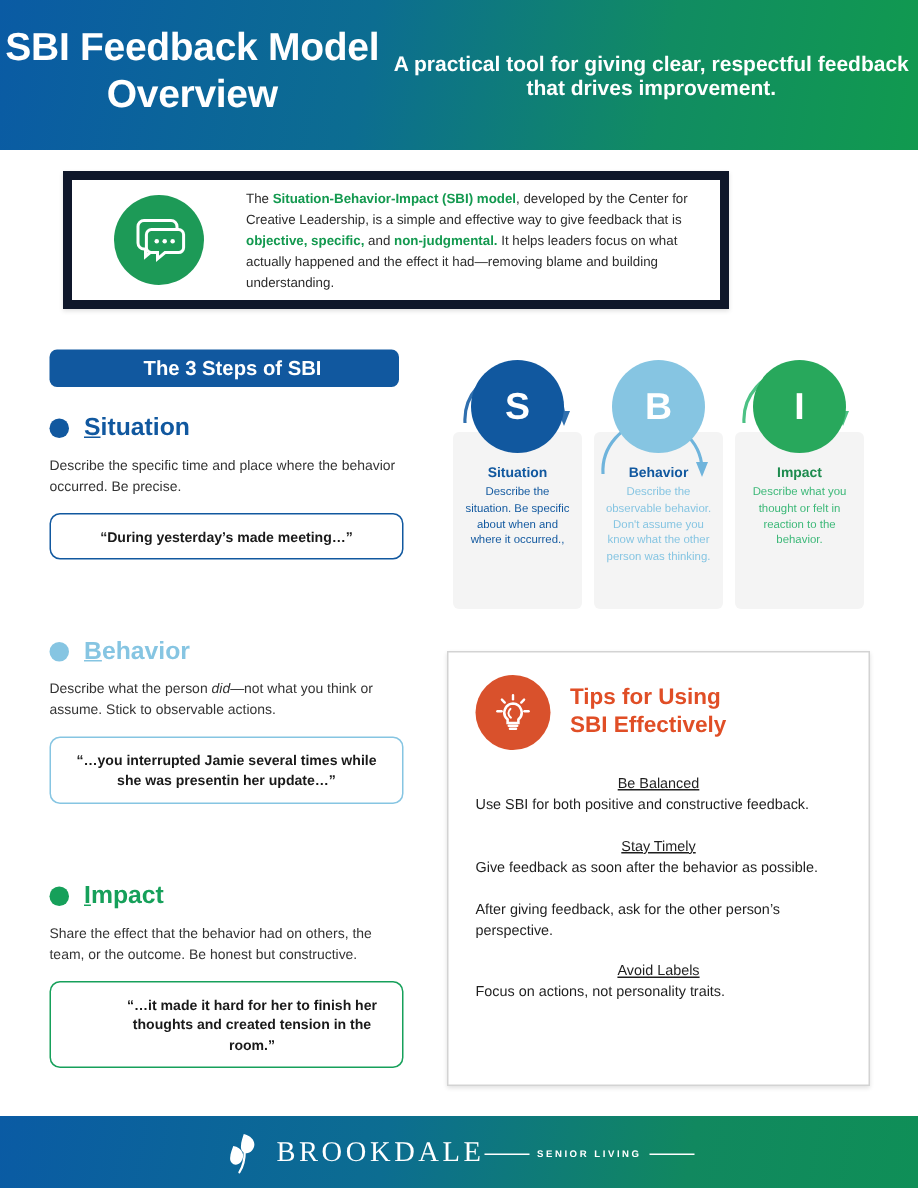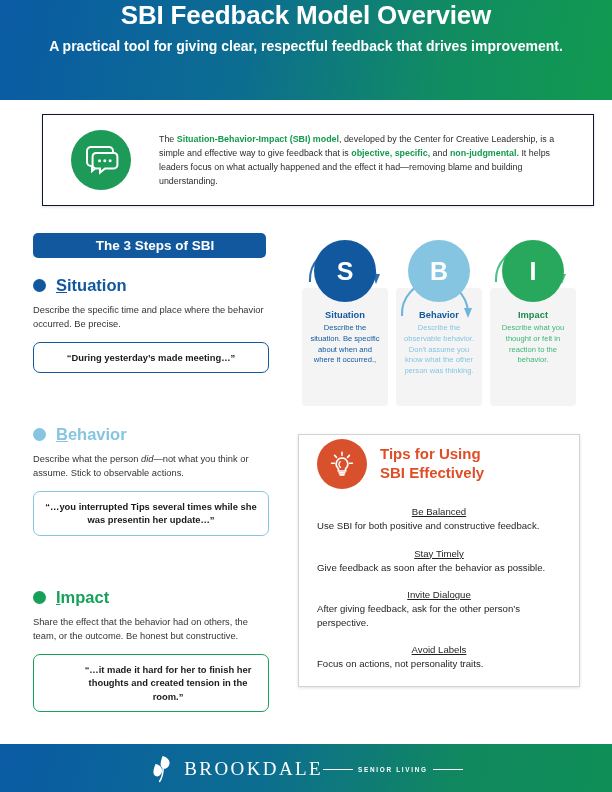--- a/index.html
+++ b/index.html
@@ -16,23 +16,23 @@
     overflow: hidden;
   }
 
   
   .header {
     position: absolute;
     left: 0; top: 0;
     width: 612px; height: 100px;
     background: linear-gradient(100deg, #0a5ba4 0%, #0c6d91 40%, #118c62 72%, #119a4f 100%);
     display: flex;
-    flex-direction: column;
-    align-items: center;
-    justify-content: flex-start;
+    flex-direction: row;
+    align-items: center;
+    justify-content: center;
   }
   .header-title {
     color: #ffffff;
     font-size: 26px;
     font-weight: bold;
     letter-spacing: -0.2px;
     margin: 0 0 7px 0;
     text-align: center;
   }
   .header-sub {
@@ -40,23 +40,23 @@
     font-size: 14px;
     font-weight: bold;
     text-align: center;
     margin: 0;
   }
 
   
   .intro-card {
     position: absolute;
     left: 42px; top: 114px;
-    width: 552px; height: 92px;
+    width: 444px; height: 92px;
     background: #ffffff;
-    border: 1px solid #0f172a;
+    border: 6px solid #0f172a;
     box-shadow: 0 1px 3px rgba(0,0,0,0.13);
     display: flex;
     align-items: center;
     box-sizing: border-box;
   }
   .intro-icon-wrap {
     width: 116px;
     display: flex;
     align-items: center;
     justify-content: center;
@@ -204,26 +204,26 @@
     left: 0; top: 0;
     width: 282px; height: 182px;
     z-index: 2;
     pointer-events: none;
   }
 
   
   .tips-panel {
     position: absolute;
     left: 298px; top: 434px;
-    width: 282px; height: 253px;
+    width: 282px; height: 290px;
     background: #ffffff;
     border: 1px solid #d3d3d3;
     box-shadow: 0 1px 3px rgba(0,0,0,0.12);
     box-sizing: border-box;
-    padding: 4px 18px;
+    padding: 15px 18px;
   }
   .tips-head {
     display: flex;
     align-items: center;
     gap: 13px;
     margin-bottom: 17px;
   }
   .tips-circle {
     width: 50px; height: 50px;
     border-radius: 50%;
@@ -323,21 +323,21 @@
   <div class="step-desc">Describe the specific time and place where the behavior occurred. Be precise.</div>
   <div class="quote-box">“During yesterday’s made meeting…”</div>
 </div>
 
 <div class="step step-behavior">
   <div class="step-head">
     <div class="step-dot bg-light"></div>
     <div class="step-title c-light"><u>B</u><span>ehavior</span></div>
   </div>
   <div class="step-desc"><span>Describe what the person </span><i>did</i><span>—not what you think or assume. Stick to observable actions.</span></div>
-  <div class="quote-box quote-light">“…you interrupted Tips several times while she was presentin her update…”</div>
+  <div class="quote-box quote-light">“…you interrupted Jamie several times while she was presentin her update…”</div>
 </div>
 
 <div class="step step-impact">
   <div class="step-head">
     <div class="step-dot bg-green"></div>
     <div class="step-title c-green"><u>I</u><span>mpact</span></div>
   </div>
   <div class="step-desc">Share the effect that the behavior had on others, the team, or the outcome. Be honest but constructive.</div>
   <div class="quote-box quote-green">“…it made it hard for her to finish her thoughts and created tension in the room.”</div>
 </div>
@@ -401,21 +401,20 @@
 
   <div class="tip">
     <div class="tip-name">Be Balanced</div>
     <div class="tip-body">Use SBI for both positive and constructive feedback.</div>
   </div>
   <div class="tip">
     <div class="tip-name">Stay Timely</div>
     <div class="tip-body">Give feedback as soon after the behavior as possible.</div>
   </div>
   <div class="tip">
-    <div class="tip-name">Invite Dialogue</div>
     <div class="tip-body">After giving feedback, ask for the other person’s perspective.</div>
   </div>
   <div class="tip">
     <div class="tip-name">Avoid Labels</div>
     <div class="tip-body">Focus on actions, not personality traits.</div>
   </div>
 </div>
 
 <div class="footer">
   <svg width="26" height="30" viewBox="0 0 26 30" aria-hidden="true">

